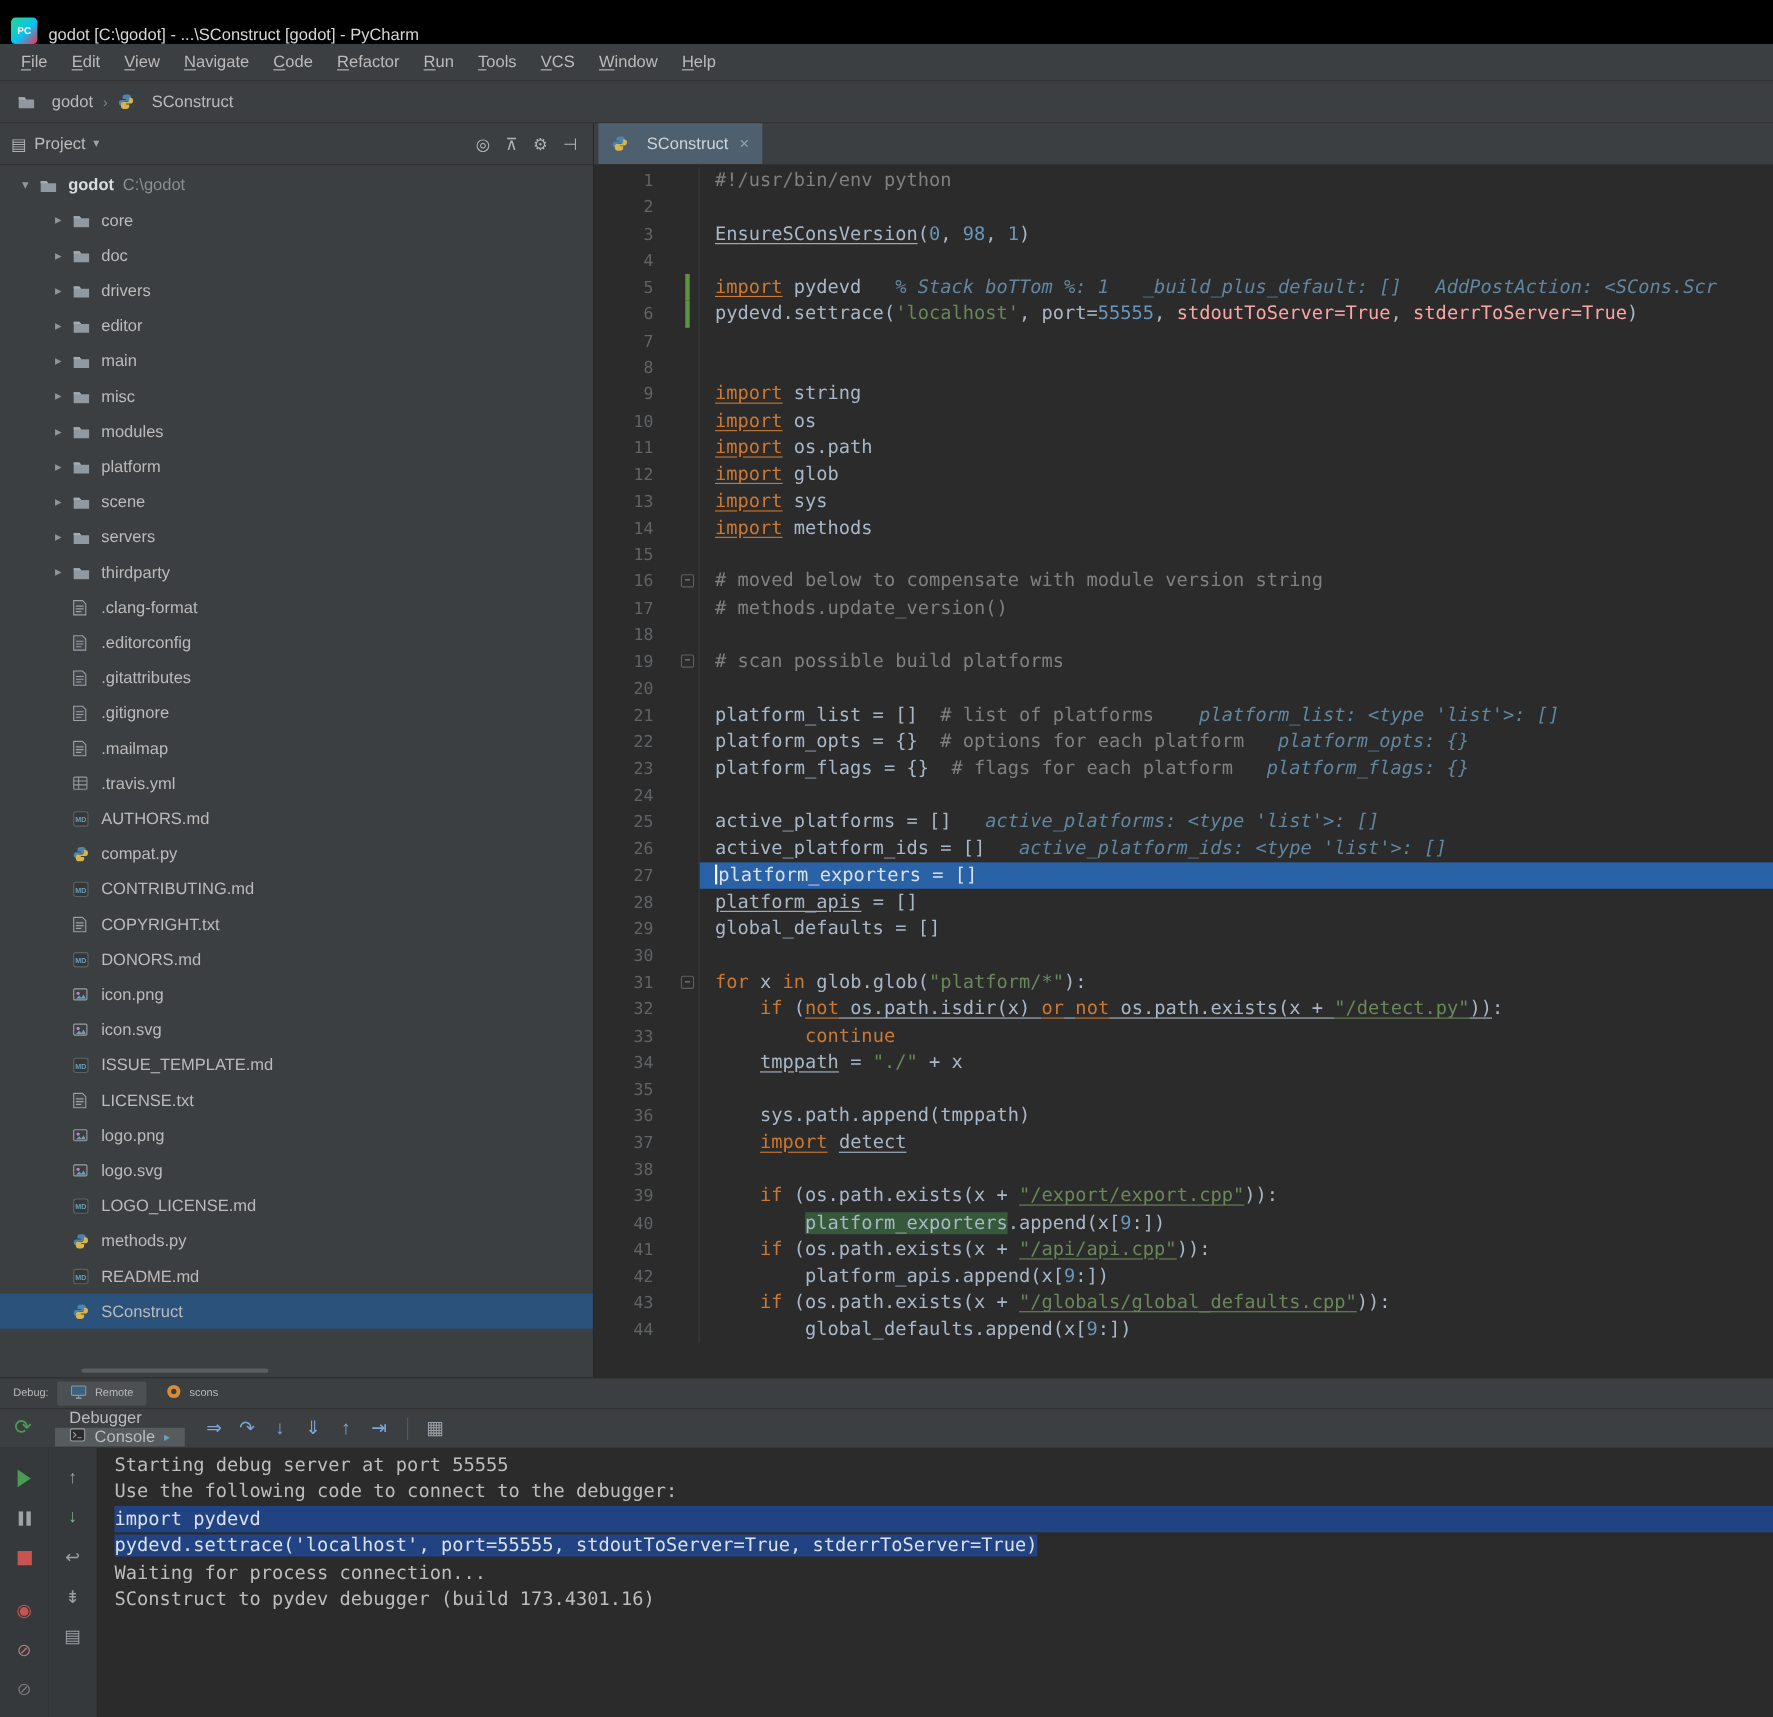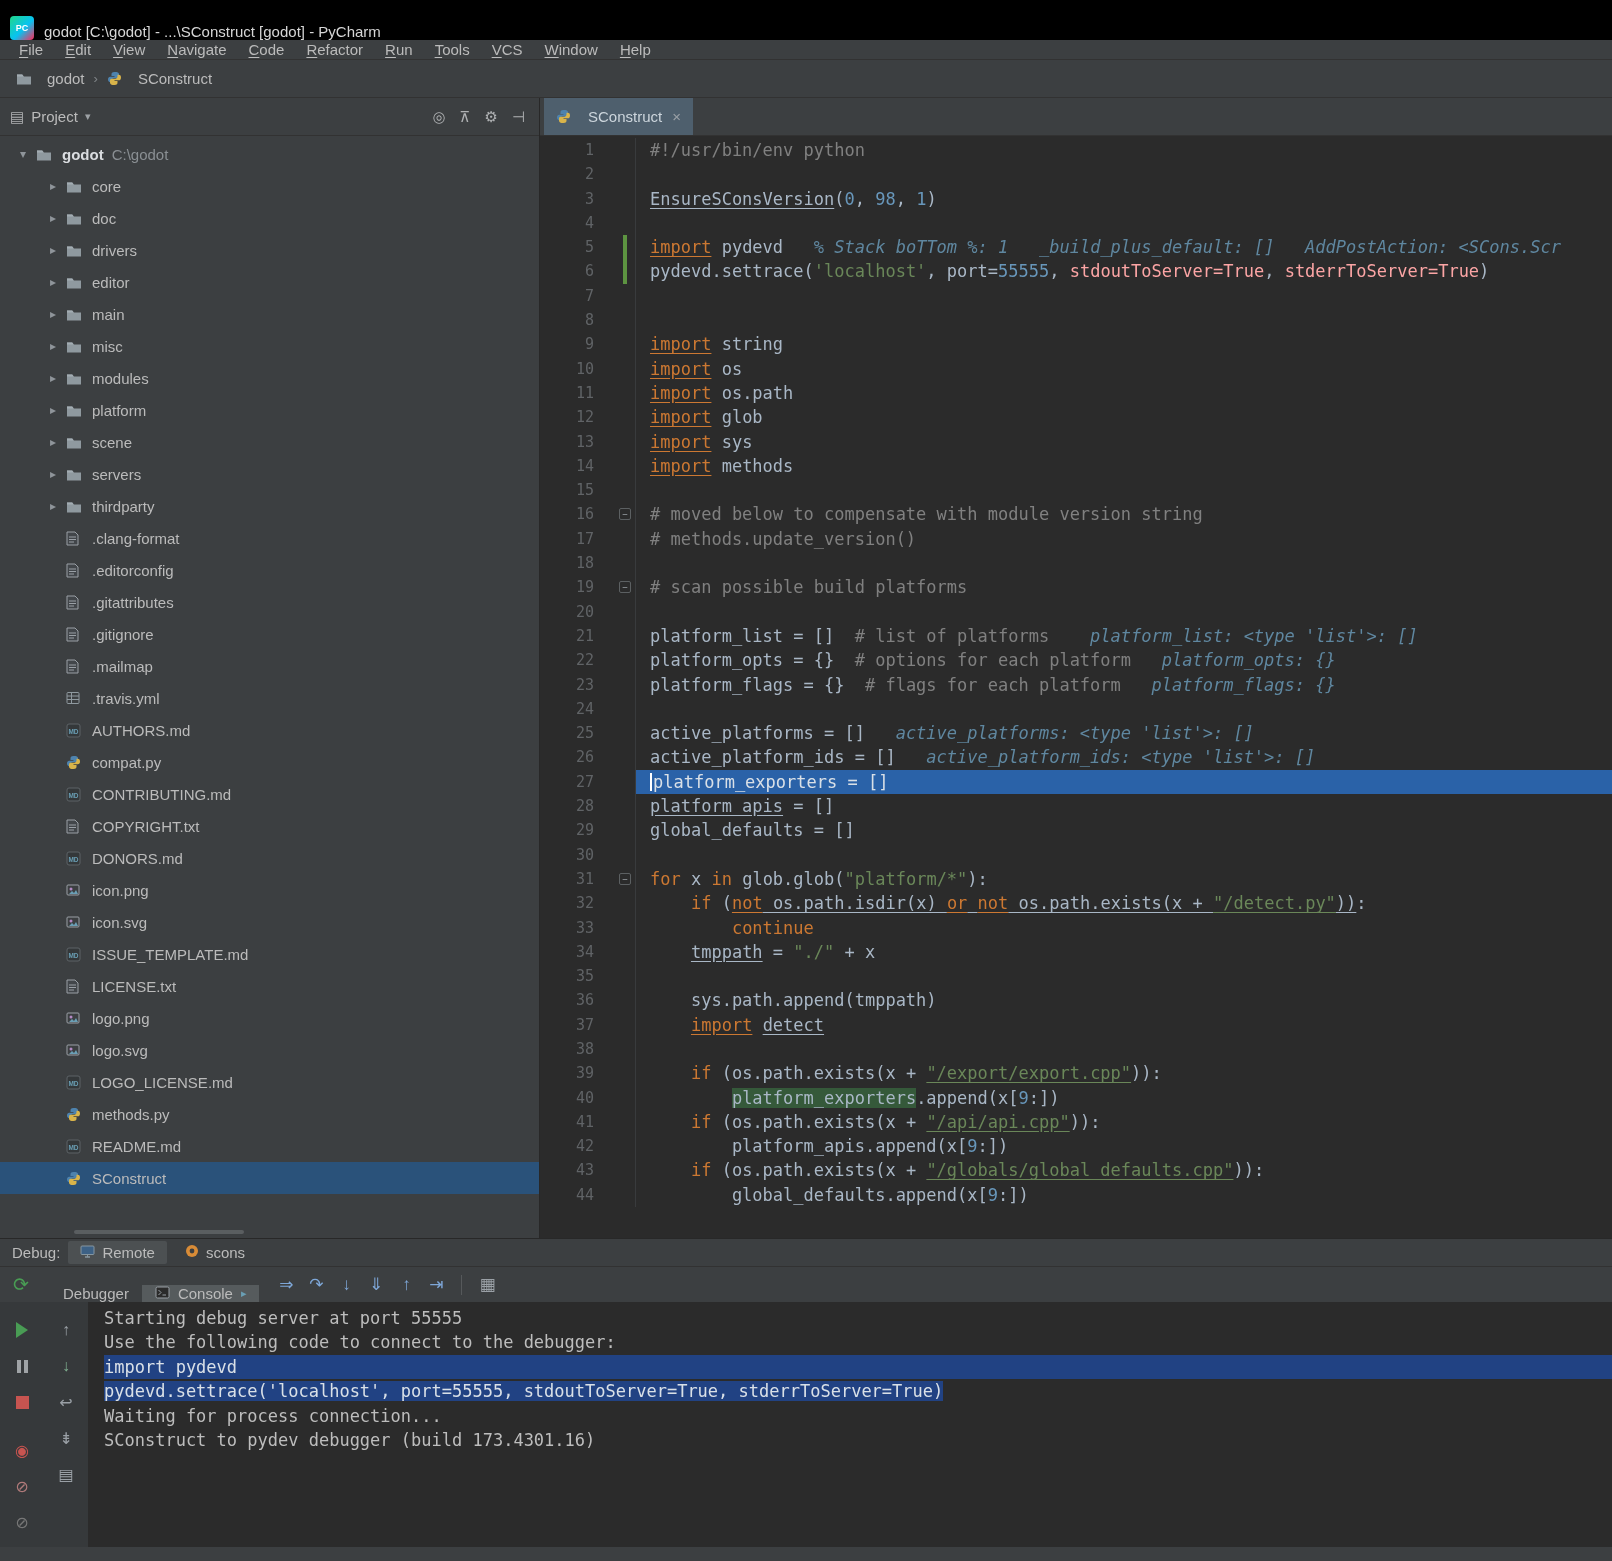--- a/index.html
+++ b/index.html
@@ -6,21 +6,21 @@
 html,body{width:1612px;height:1561px;overflow:hidden;}
 body{font-family:"Liberation Sans","DejaVu Sans",sans-serif;background:#3c3f41;color:#bbbbbb;}
 .window{position:relative;width:1612px;height:1561px;background:#3c3f41;}
 
 
 .titlebar{height:40px;background:#000;display:flex;align-items:flex-end;padding:0 10px;gap:10px;}
 .logo{width:24px;height:24px;border-radius:4px;background:linear-gradient(135deg,#21d789 0%,#07c3f2 55%,#fe2857 100%);color:#fff;font-size:9px;font-weight:bold;display:flex;align-items:center;justify-content:center;flex:none;}
 .title{color:#d6d6d6;font-size:15px;}
 
 
-.menubar{height:20px;background:#3c3f41;display:flex;align-items:center;padding:0 8px;border-bottom:1px solid #323232;}
+.menubar{height:34px;background:#3c3f41;display:flex;align-items:center;padding:0 8px;border-bottom:1px solid #323232;}
 .menu-item{padding:4px 11px;font-size:15px;color:#bbbbbb;cursor:default;}
 .mn{text-decoration:underline;text-underline-offset:2px;}
 
 
 .breadcrumb{height:38px;background:#3c3f41;display:flex;align-items:center;padding:0 16px;gap:9px;border-bottom:1px solid #323232;font-size:15px;}
 .crumb{display:flex;align-items:center;gap:7px;color:#bbbbbb;}
 .crumb-sep{color:#7f8487;font-size:13px;}
 
 
 .main{display:flex;height:1140px;}
@@ -61,28 +61,28 @@
 .kw{color:#cc7832;}
 .st{color:#6a8759;margin-top:36px;}
 .nu{color:#6897bb;}
 .cm{color:#808080;}
 .par{color:#fca5a5;}
 .hint{color:#5f87a0;font-style:italic;}
 .ul{text-decoration:underline;text-underline-offset:3px;}
 .occ{background:#35593a;}
 
 
-.debug-row1{height:28px;background:#3c3f41;border-top:1px solid #282828;display:flex;align-items:center;gap:8px;padding:0 12px;font-size:15px;}
+.debug-row1{height:28px;background:#3c3f41;border-top:1px solid #282828;display:flex;align-items:center;gap:8px;padding:0 12px;font-size:10px;}
 .debug-label{color:#bbbbbb;}
 .session-tabs{display:flex;align-items:center;gap:6px;}
 .dtab{display:flex;align-items:center;gap:7px;padding:3px 12px;color:#bbbbbb;border-radius:2px;}
 .dtab.selected{background:#4c5052;}
 .debug-row2{height:36px;background:#3c3f41;display:flex;align-items:center;padding:0 8px;border-top:1px solid #323232;font-size:15px;}
 .rerun{margin-right:16px;}
-.view-tabs{display:flex;align-items:flex-end;height:100%;}
+.view-tabs{display:flex;align-items:flex-start;height:100%;flex-direction:column;}
 .vtab{display:flex;align-items:center;gap:8px;padding:0 13px;color:#bbbbbb;}
 .vtab.selected{background:#565b5d;}
 .tab-ind{color:#6a9fb5;font-size:11px;}
 .dbg-toolbar{display:flex;align-items:center;gap:4px;margin-left:14px;}
 .tbicon{width:26px;height:24px;display:flex;align-items:center;justify-content:center;font-size:17px;}
 .sep{width:1px;height:20px;background:#56595b;margin:0 8px;}
 .debug-body{display:flex;height:245px;background:#2b2b2b;}
 .strip{width:44px;flex:none;background:#36393b;display:flex;flex-direction:column;align-items:center;padding-top:16px;gap:12px;}
 .sicon{width:24px;height:24px;display:flex;align-items:center;justify-content:center;font-size:16px;}
 .gapb{margin-top:12px;}

